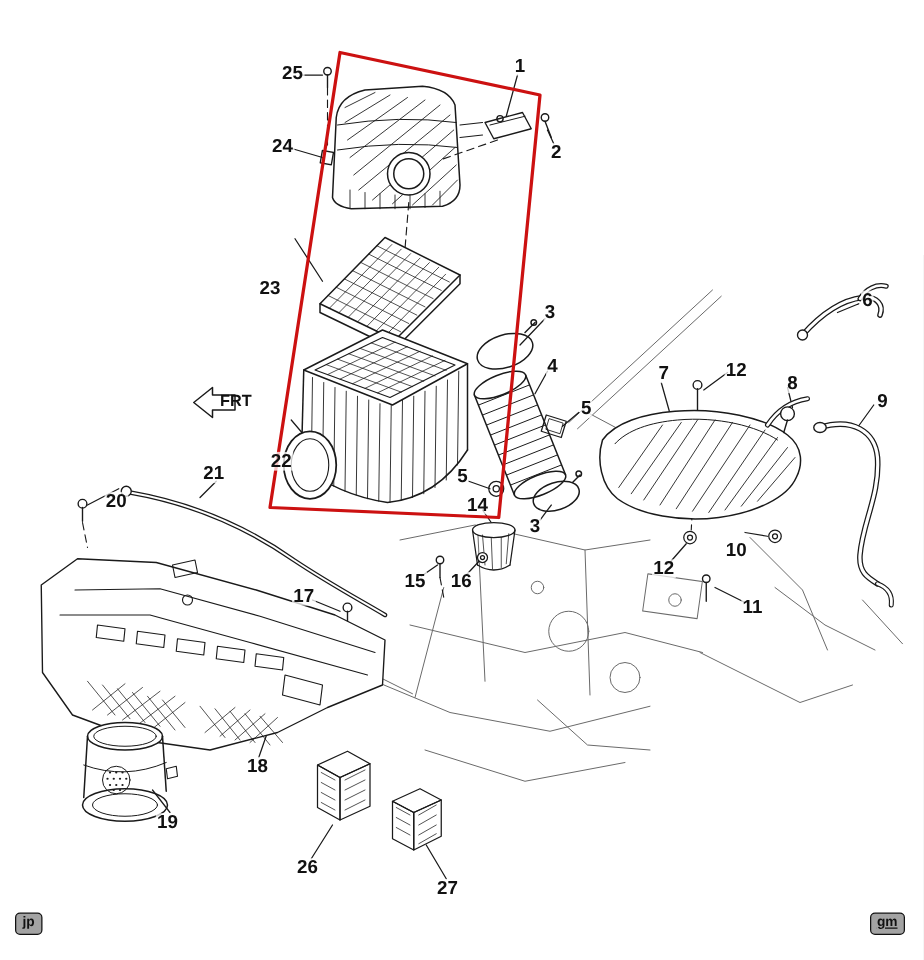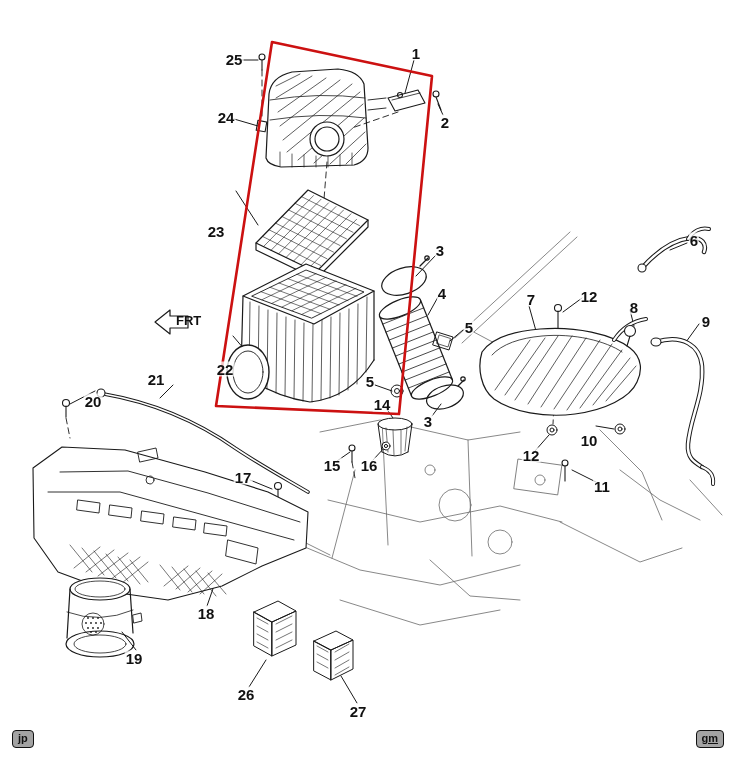--- a/index.html
+++ b/index.html
@@ -323,21 +323,21 @@
       <span class="callout" style="left: 216px; top: 187px; margin-top: 44px;">23</span>
       <span class="callout" style="left: 440px; top: 250px;">3</span>
       <span class="callout" style="left: 694px; top: 240px;">6</span>
       <span class="callout" style="left: 442px; top: 293px;">4</span>
       <span class="callout" style="left: 589px; top: 296px; text-align: center;">12</span>
       <span class="callout" style="left: 531px; top: 299px;">7</span>
       <span class="callout" style="left: 634px; top: 307px;">8</span>
       <span class="callout" style="left: 706px; top: 321px;">9</span>
       <span class="callout" style="left: 469px; top: 327px;">5</span>
       <span class="callout" style="left: 225px; top: 330px; margin-top: 39px;">22</span>
-      <span class="callout" style="left: 156px; top: 379px; text-align: center;">21</span>
+      <span class="callout" style="left: 171px; top: 379px; text-align: center;">21</span>
       <span class="callout" style="left: 370px; top: 381px;">5</span>
       <span class="callout" style="left: 93px; top: 385px; margin-top: 16px;">20</span>
       <span class="callout" style="left: 382px; top: 404px;">14</span>
       <span class="callout" style="left: 428px; top: 421px;">3</span>
       <span class="callout" style="left: 589px; top: 440px;">10</span>
       <span class="callout" style="left: 531px; top: 455px;">12</span>
       <span class="callout" style="left: 332px; top: 465px;">15</span>
       <span class="callout" style="left: 369px; top: 465px;">16</span>
       <span class="callout" style="left: 243px; top: 477px;">17</span>
       <span class="callout" style="left: 602px; top: 486px; text-align: center;">11</span>

